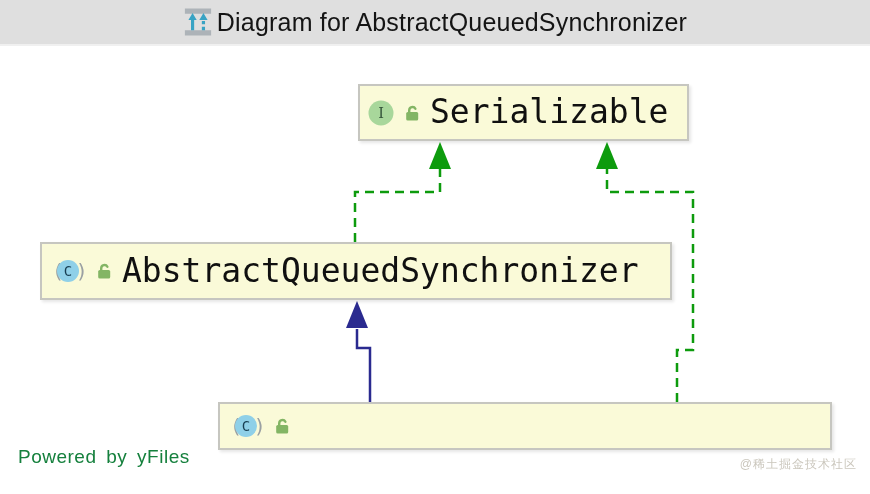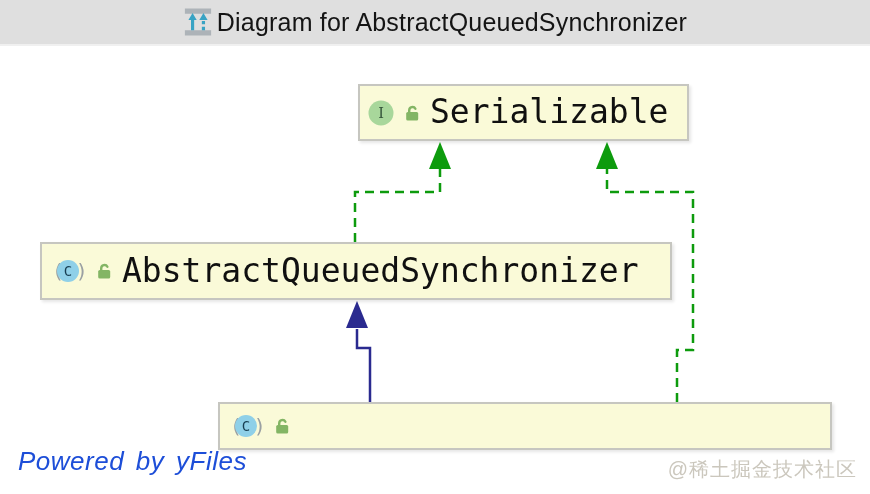--- a/index.html
+++ b/index.html
@@ -38,25 +38,25 @@
     color:#101010;white-space:nowrap;transform:translateY(-1px);text-align:center;
   }
   .badge svg,.lock svg{display:block;}
   .badge-circle-i{fill:var(--interface-badge,#a8d79b);}
   .badge-circle-c{fill:var(--class-badge,#8fd0e8);}
   .lock-part{fill:var(--lock-green,#83b564);}
   .lock-shackle{stroke:var(--lock-green,#83b564);}
   
   .wm-left{
     position:absolute;left:18px;top:400px;z-index:3;
-    font-size:26px;color:#1d4ed8;letter-spacing:0.5px;word-spacing:4px;font-style:italic;
+    font-size:19px;color:#15803d;letter-spacing:0.5px;word-spacing:4px;
   }
   .wm-right{
     position:absolute;right:13px;top:410px;z-index:3;
-    font-size:20px;color:#cbc7bd;letter-spacing:1px;
+    font-size:12px;color:#cbc7bd;letter-spacing:1px;
   }
 </style>
 </head>
 <body>
 
 <div class="screenshot">
 
   <div class="titlebar">
     <span class="title-icon">
       <svg width="30" height="30" viewBox="0 0 16 16">

